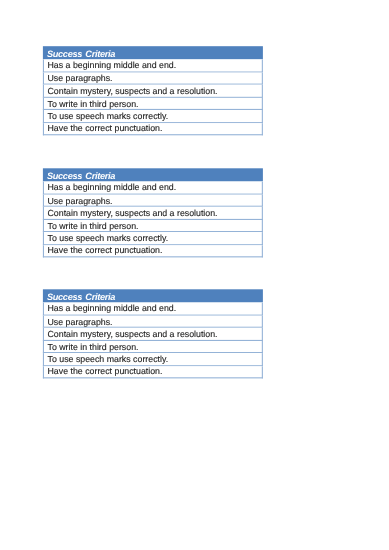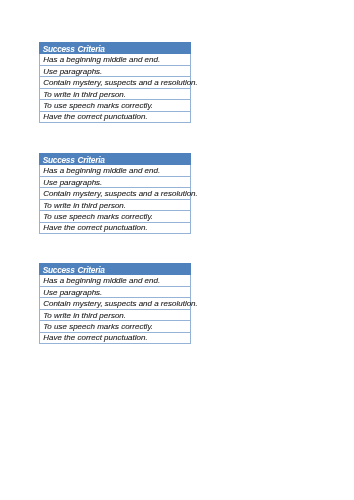--- a/index.html
+++ b/index.html
@@ -19,21 +19,21 @@
     will-change: transform;
     position: relative;
     width: 354px;
     height: 500px;
     background: #ffffff;
   }
 
   .crit-table {
     position: absolute;
     left: 39.3px;
-    width: 152px;
+    width: 200px;
     box-sizing: border-box;
   }
 
   .hdr-row {
     position: relative;
     height: 12.4px;
     background: #4F81BD;
     box-sizing: border-box;
   }
   .hdr-row .cell-text {
@@ -61,21 +61,20 @@
   }
   .body-row .cell-text {
     position: absolute;
     left: 2.9px;
     top: 1.8px;
     font-size: 8px;
     line-height: 8px;
     color: #1c1c1c;
     -webkit-text-stroke: 0.1px #1a1a1a;
     white-space: nowrap;
-    font-style: italic;
   }
 
   .t1 { top: 42.1px; }
   .t2 { top: 153.0px; }
   .t3 { top: 263.0px; }
 </style>
 </head>
 <body>
 
 <div class="doc">

